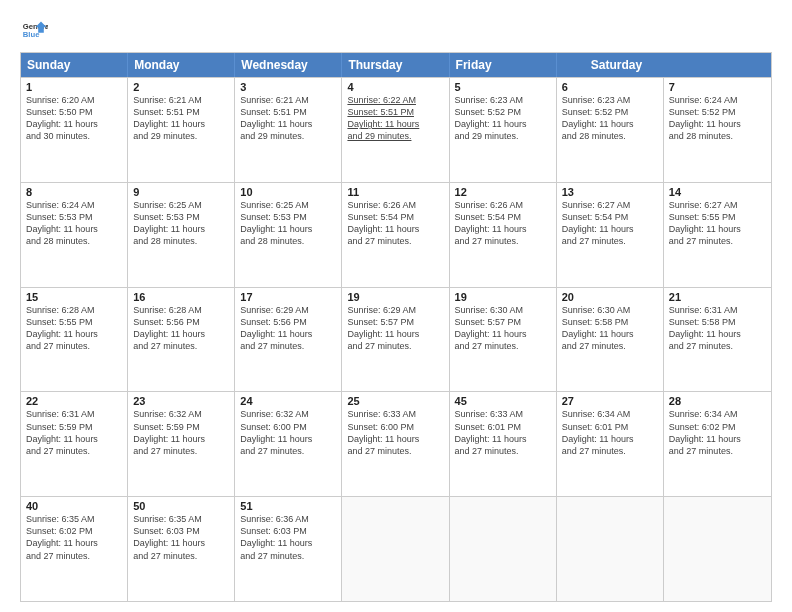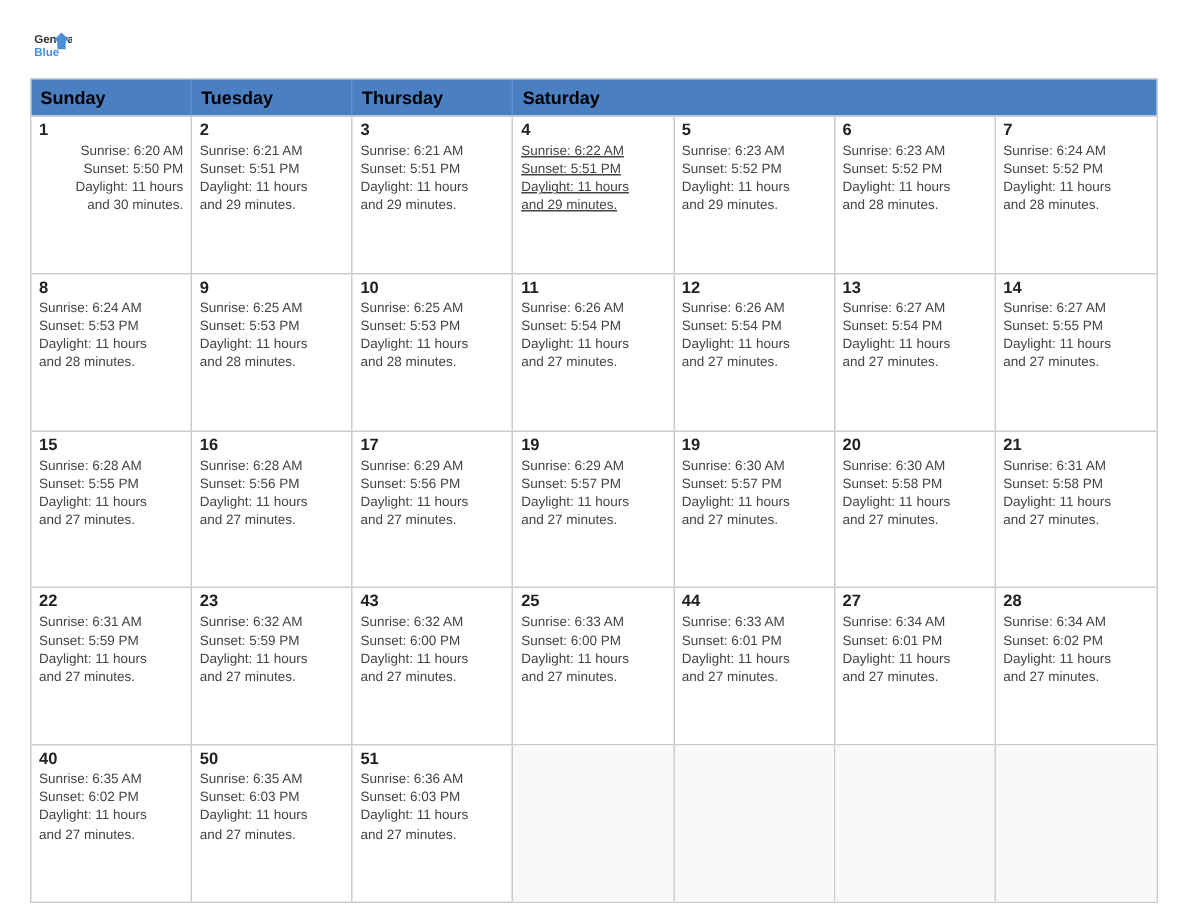--- a/index.html
+++ b/index.html
@@ -50,27 +50,27 @@
       display: flex;
       flex-direction: column;
       border: 1px solid #ccc;
     }
     .cal-header {
       display: grid;
       grid-template-columns: repeat(7, 1fr);
       background: #4a7fc1;
     }
     .cal-header-cell {
-      color: #000000;
+      color: #ffffff;
       font-size: 12px;
       font-weight: bold;
       padding: 5px 6px;
       border-right: 1px solid #5a8fd1;
     }
-    .cal-header-cell:last-child { border-right: none; }
+    .cal-header-cell:last-child { border-right: none; margin-left: 28px; }
     .cal-body {
       flex: 1;
       display: flex;
       flex-direction: column;
     }
     .cal-row {
       display: grid;
       grid-template-columns: repeat(7, 1fr);
       flex: 1;
       border-top: 1px solid #ccc;
@@ -116,29 +116,31 @@
     </div>
     <div class="title-block">
       <div class="main-title"></div>
       <div class="subtitle"></div>
     </div>
   </div>
 
   <div class="calendar">
     <div class="cal-header" id="cal-header-row">
         <div class="cal-header-cell">Sunday</div>
-        <div class="cal-header-cell">Tuesday</div>
+        <div class="cal-header-cell">Monday</div>
+        <div class="cal-header-cell">Wednesday</div>
         <div class="cal-header-cell">Thursday</div>
+        <div class="cal-header-cell">Friday</div>
         <div class="cal-header-cell">Saturday</div>
       </div>
     <div class="cal-body" id="cal-body">
         <div class="cal-row">
           <div class="cal-cell">
             <span class="day-num">1</span>
-            <div class="info" style="white-space: pre-line; text-align: right;">Sunrise: 6:20 AM
+            <div class="info" style="white-space: pre-line;">Sunrise: 6:20 AM
 Sunset: 5:50 PM
 Daylight: 11 hours
 and 30 minutes.</div>
           </div>
           <div class="cal-cell">
             <span class="day-num">2</span>
             <div class="info" style="white-space: pre-line;">Sunrise: 6:21 AM
 Sunset: 5:51 PM
 Daylight: 11 hours
 and 29 minutes.</div>
@@ -290,35 +292,35 @@
 and 27 minutes.</div>
           </div>
           <div class="cal-cell">
             <span class="day-num">23</span>
             <div class="info" style="white-space: pre-line;">Sunrise: 6:32 AM
 Sunset: 5:59 PM
 Daylight: 11 hours
 and 27 minutes.</div>
           </div>
           <div class="cal-cell">
-            <span class="day-num">43</span>
+            <span class="day-num">24</span>
             <div class="info" style="white-space: pre-line;">Sunrise: 6:32 AM
 Sunset: 6:00 PM
 Daylight: 11 hours
 and 27 minutes.</div>
           </div>
           <div class="cal-cell">
             <span class="day-num">25</span>
             <div class="info" style="white-space: pre-line;">Sunrise: 6:33 AM
 Sunset: 6:00 PM
 Daylight: 11 hours
 and 27 minutes.</div>
           </div>
           <div class="cal-cell">
-            <span class="day-num">44</span>
+            <span class="day-num">45</span>
             <div class="info" style="white-space: pre-line;">Sunrise: 6:33 AM
 Sunset: 6:01 PM
 Daylight: 11 hours
 and 27 minutes.</div>
           </div>
           <div class="cal-cell">
             <span class="day-num">27</span>
             <div class="info" style="white-space: pre-line;">Sunrise: 6:34 AM
 Sunset: 6:01 PM
 Daylight: 11 hours

